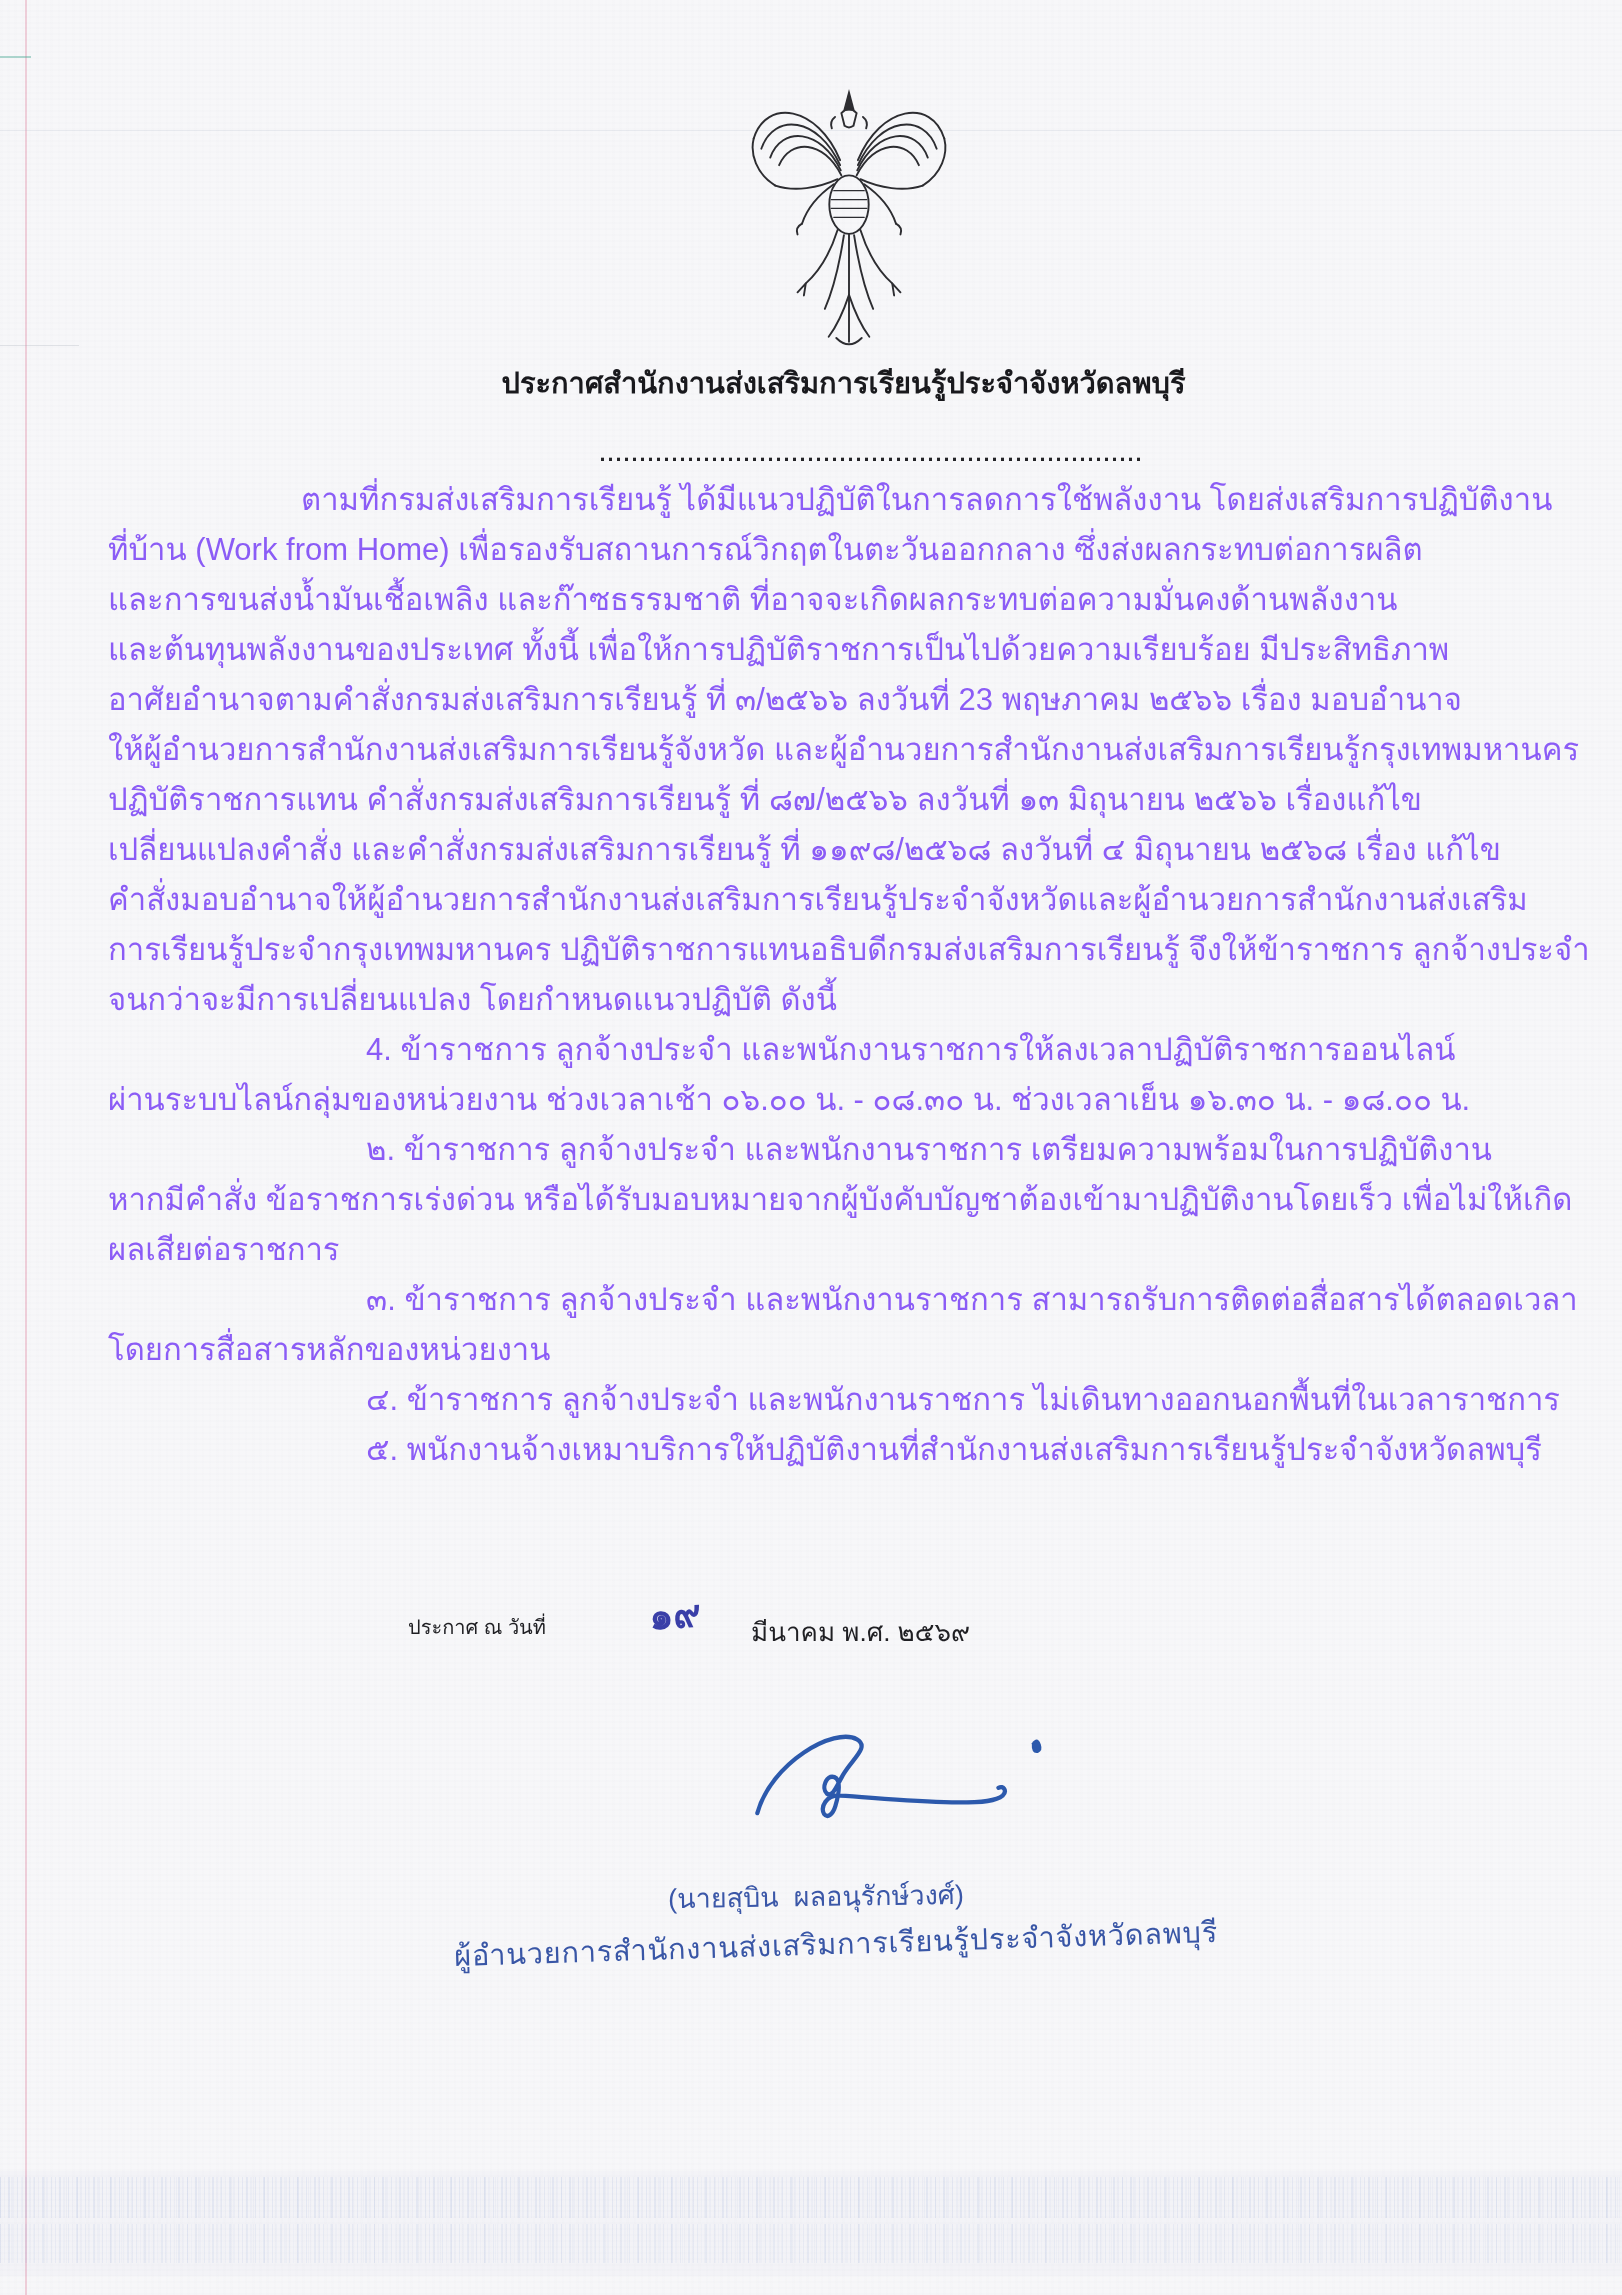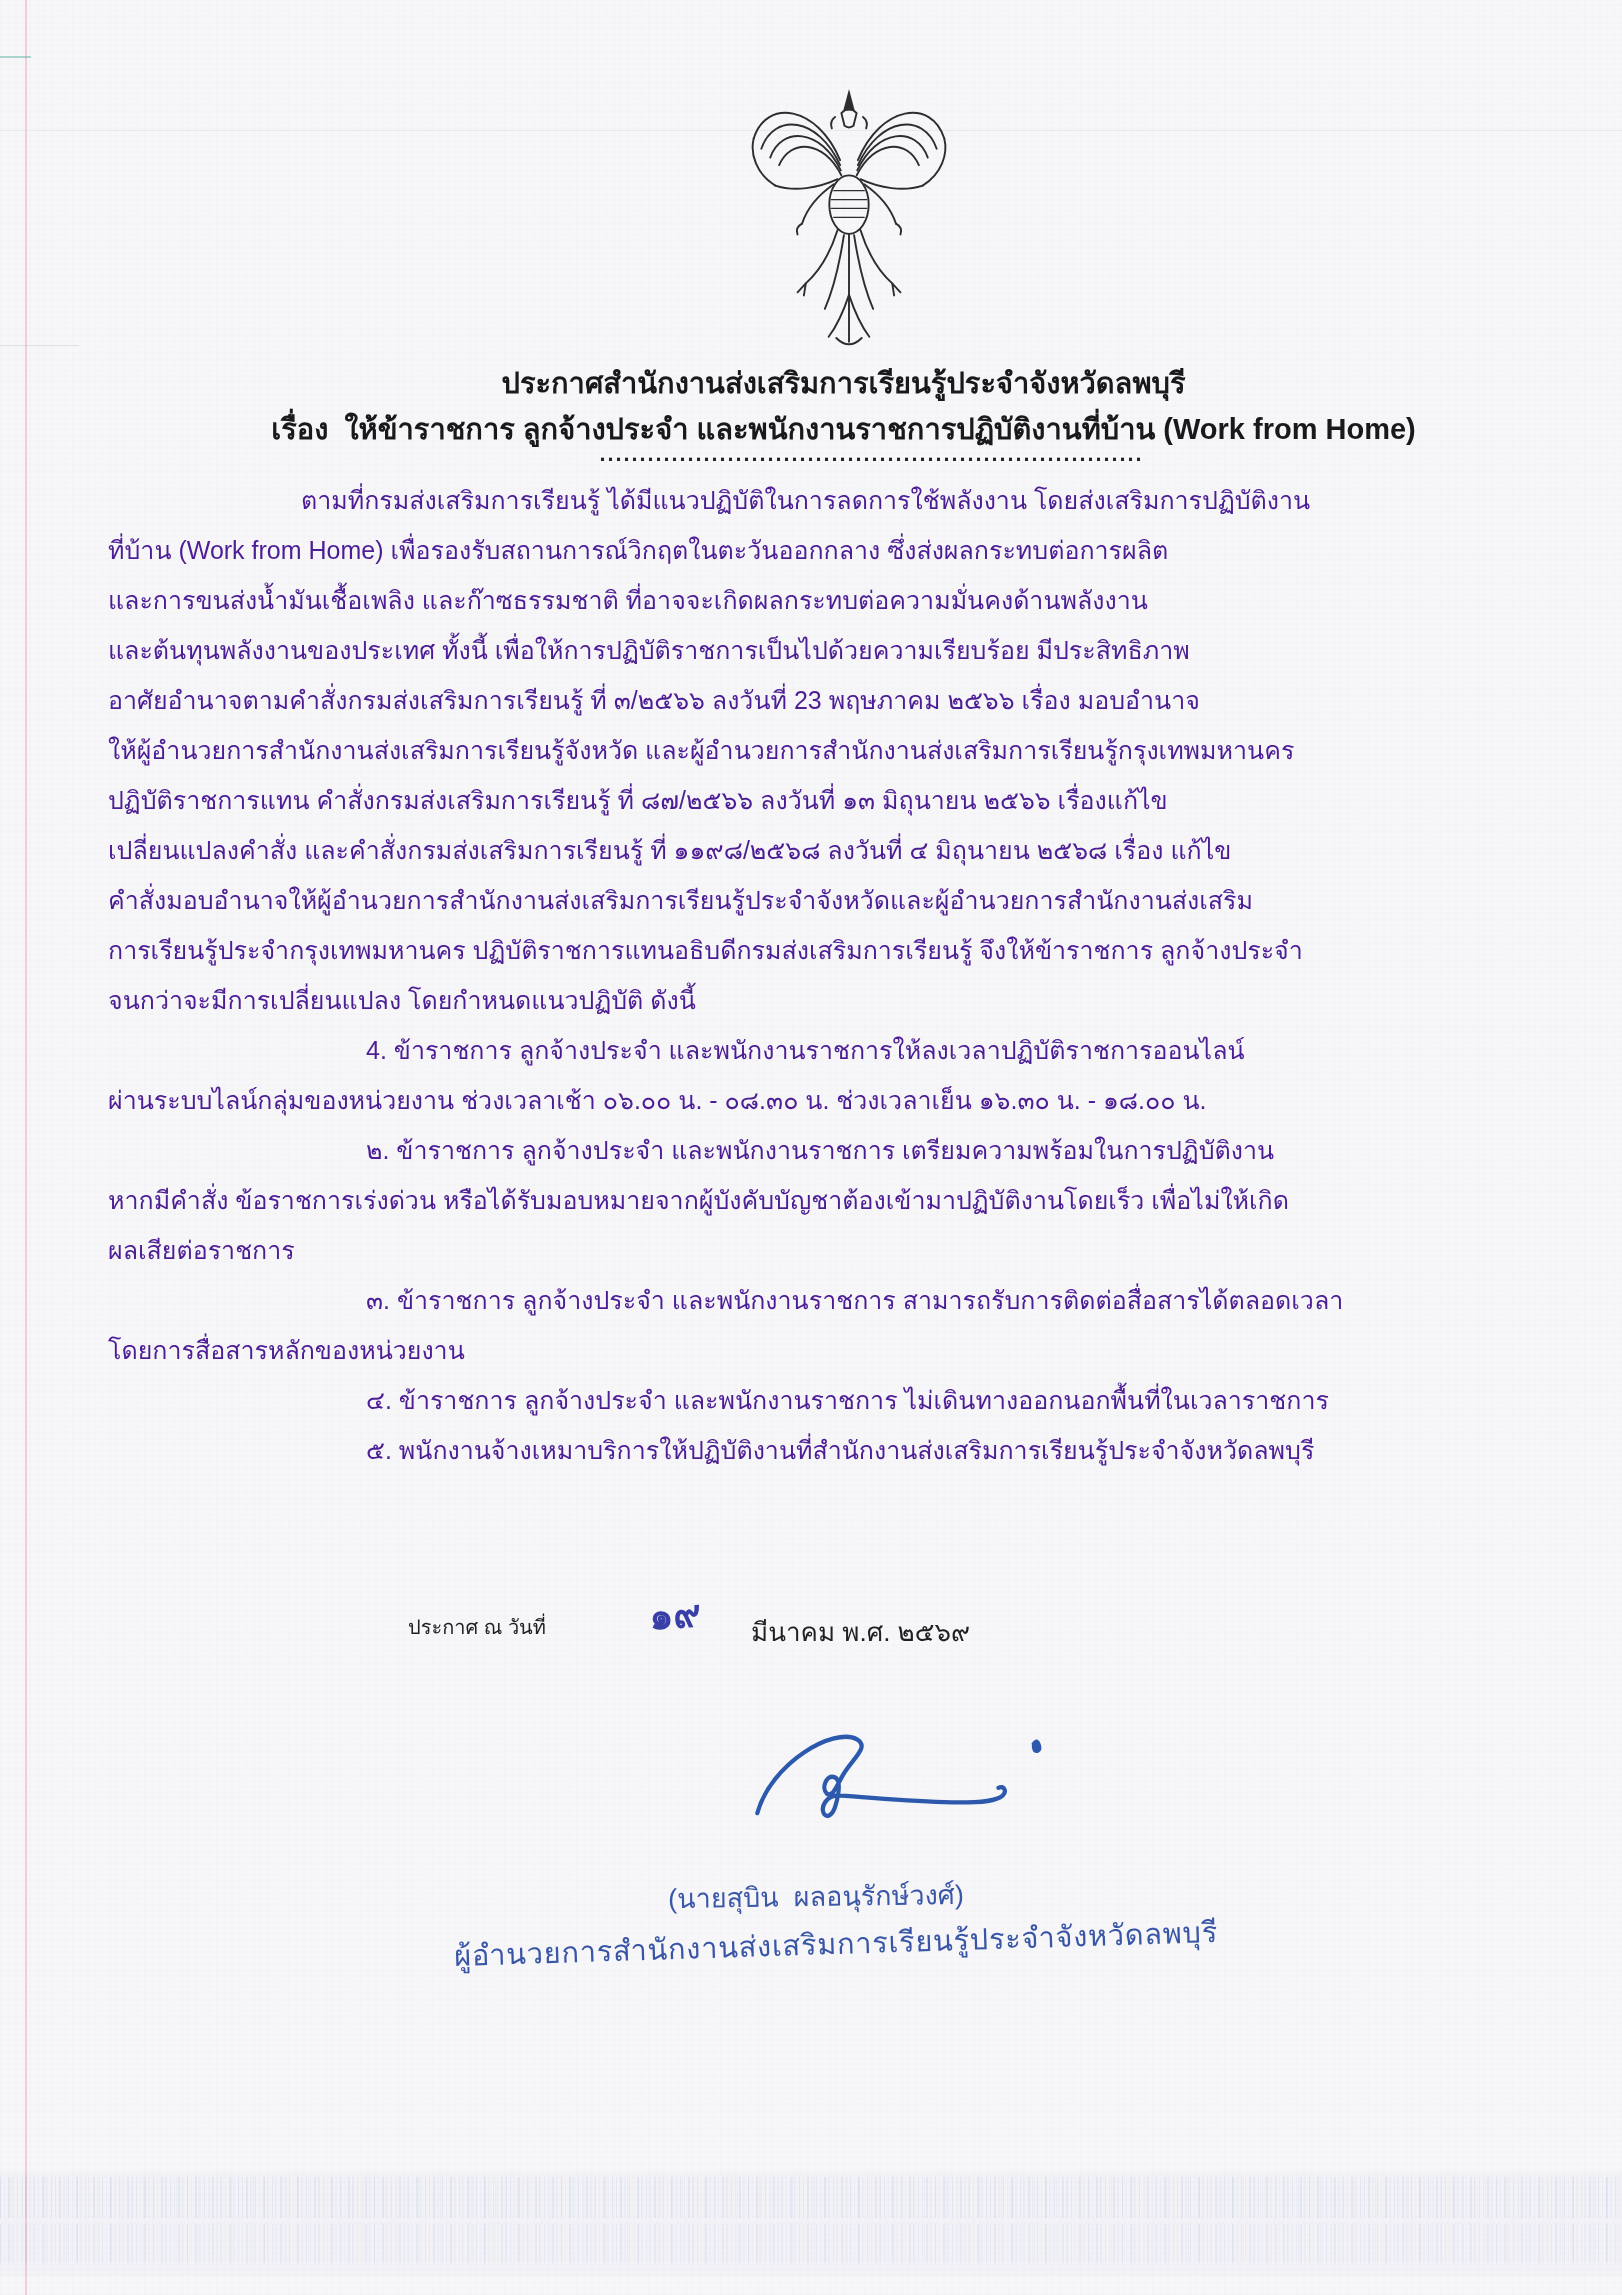--- a/index.html
+++ b/index.html
@@ -45,21 +45,21 @@
   }
   #title1 { top:364px; }
   #title2 { top:410px; }
   .dots {
     position:absolute; left:0; top:441px; width:1622px; box-sizing:border-box; padding-left:121px;
     text-align:center; font-size:21.6px; font-weight:bold; letter-spacing:2px; color:#242428;
   }
 
   
   .body-text { position:absolute; left:108px; top:475px; width:1420px; }
-  .line { white-space:pre; font-size:25px; line-height:50px; height:50px; color:#4c1d95; }
+  .line { white-space:pre; font-size:31px; line-height:50px; height:50px; color:#8b5cf6; }
   .indent-para { padding-left:193px; }
   .indent-item { padding-left:258px; }
 
   
   .date-prefix { position:absolute; left:408px;  top:1611px; font-size:20px; white-space:pre; }
   .date-suffix { position:absolute; left:751px; top:1611px; font-size:26px; white-space:pre; }
   .date-day {
     position:absolute; left:649px; top:1596px; font-size:38px; line-height:38px;
     color:#3a3fa8; transform:rotate(-4deg); font-weight:bold; white-space:pre;
   }
@@ -130,21 +130,20 @@
       <path d="M178,238 C186,290 194,322 208,354"></path>
       <path d="M170,236 L170,332"></path>
       <path d="M170,332 C160,362 150,382 138,398"></path>
       <path d="M170,332 C180,362 190,382 202,398"></path>
       <path d="M170,332 L170,406"></path>
       <path d="M150,400 q20,20 40,0"></path>
     </g>
   </svg>
 
   <div id="title1" class="title">ประกาศสำนักงานส่งเสริมการเรียนรู้ประจำจังหวัดลพบุรี</div>
-  <div id="title2" class="title">เรื่อง  ให้ข้าราชการ ลูกจ้างประจำ และพนักงานราชการปฏิบัติงานที่บ้าน (Work from Home)</div>
   <div class="dots">....................................................................</div>
 
   <div class="body-text">
     <div class="line indent-para">ตามที่กรมส่งเสริมการเรียนรู้ ได้มีแนวปฏิบัติในการลดการใช้พลังงาน โดยส่งเสริมการปฏิบัติงาน</div>
     <div class="line">ที่บ้าน (Work from Home) เพื่อรองรับสถานการณ์วิกฤตในตะวันออกกลาง ซึ่งส่งผลกระทบต่อการผลิต</div>
     <div class="line">และการขนส่งน้ำมันเชื้อเพลิง และก๊าซธรรมชาติ ที่อาจจะเกิดผลกระทบต่อความมั่นคงด้านพลังงาน</div>
     <div class="line">และต้นทุนพลังงานของประเทศ ทั้งนี้ เพื่อให้การปฏิบัติราชการเป็นไปด้วยความเรียบร้อย มีประสิทธิภาพ</div>
     <div class="line">อาศัยอำนาจตามคำสั่งกรมส่งเสริมการเรียนรู้ ที่ ๓/๒๕๖๖ ลงวันที่ 23 พฤษภาคม ๒๕๖๖ เรื่อง มอบอำนาจ</div>
     <div class="line">ให้ผู้อำนวยการสำนักงานส่งเสริมการเรียนรู้จังหวัด และผู้อำนวยการสำนักงานส่งเสริมการเรียนรู้กรุงเทพมหานคร</div>
     <div class="line">ปฏิบัติราชการแทน คำสั่งกรมส่งเสริมการเรียนรู้ ที่ ๘๗/๒๕๖๖ ลงวันที่ ๑๓ มิถุนายน ๒๕๖๖ เรื่องแก้ไข</div>

